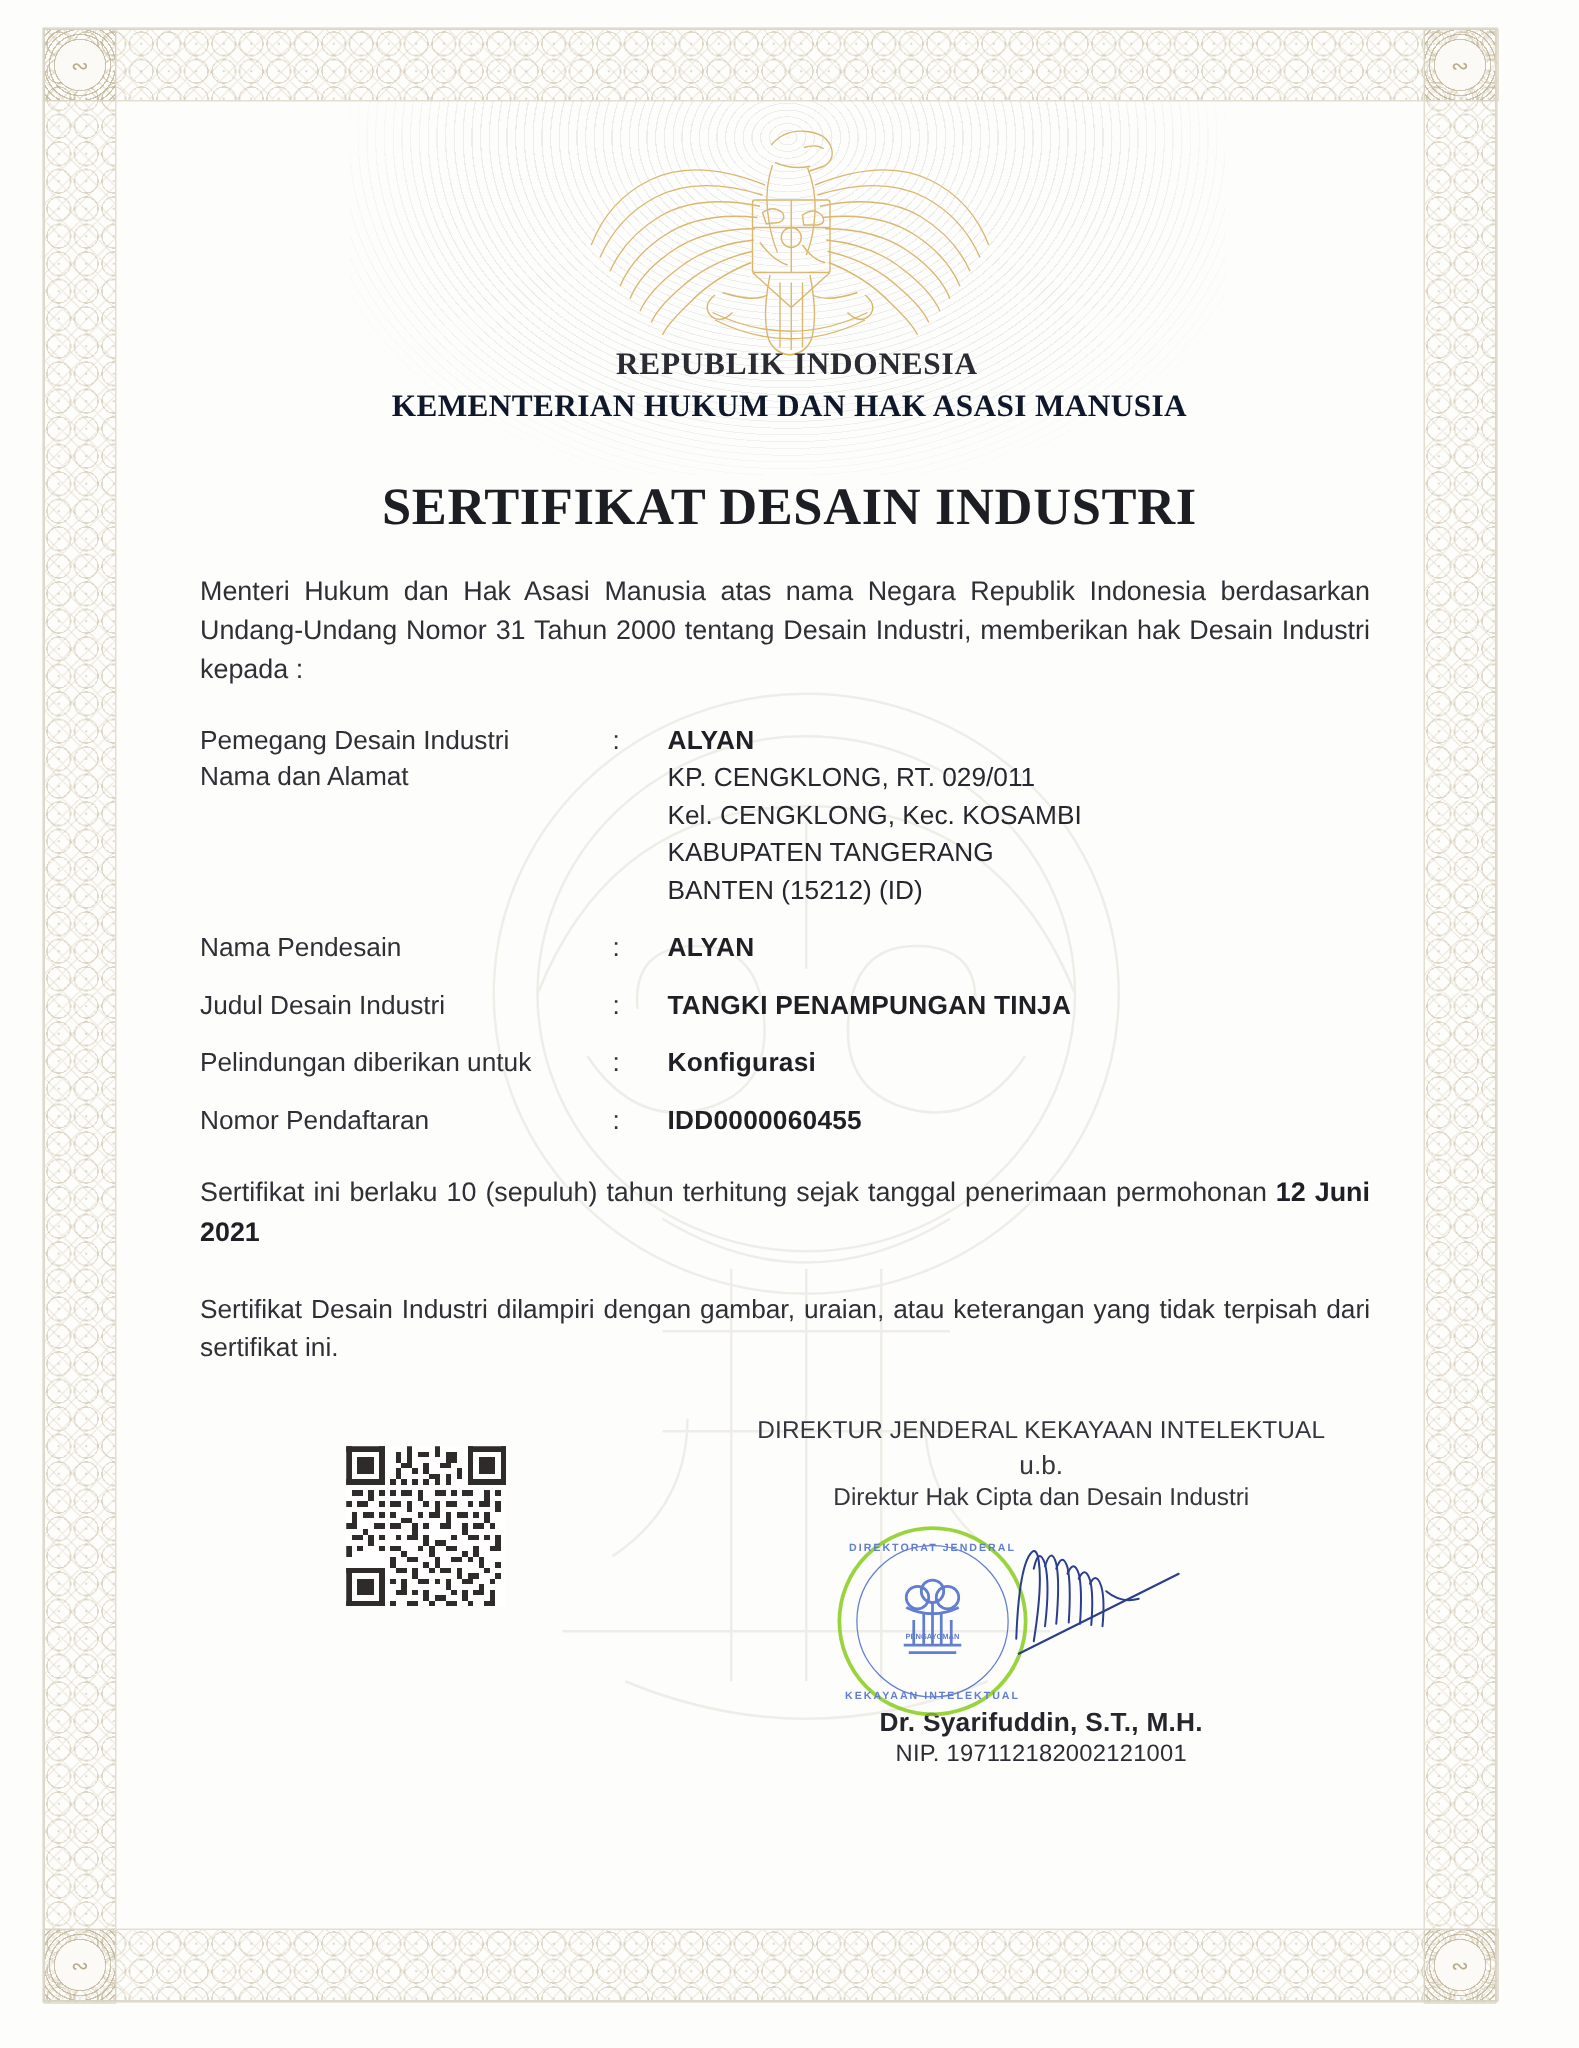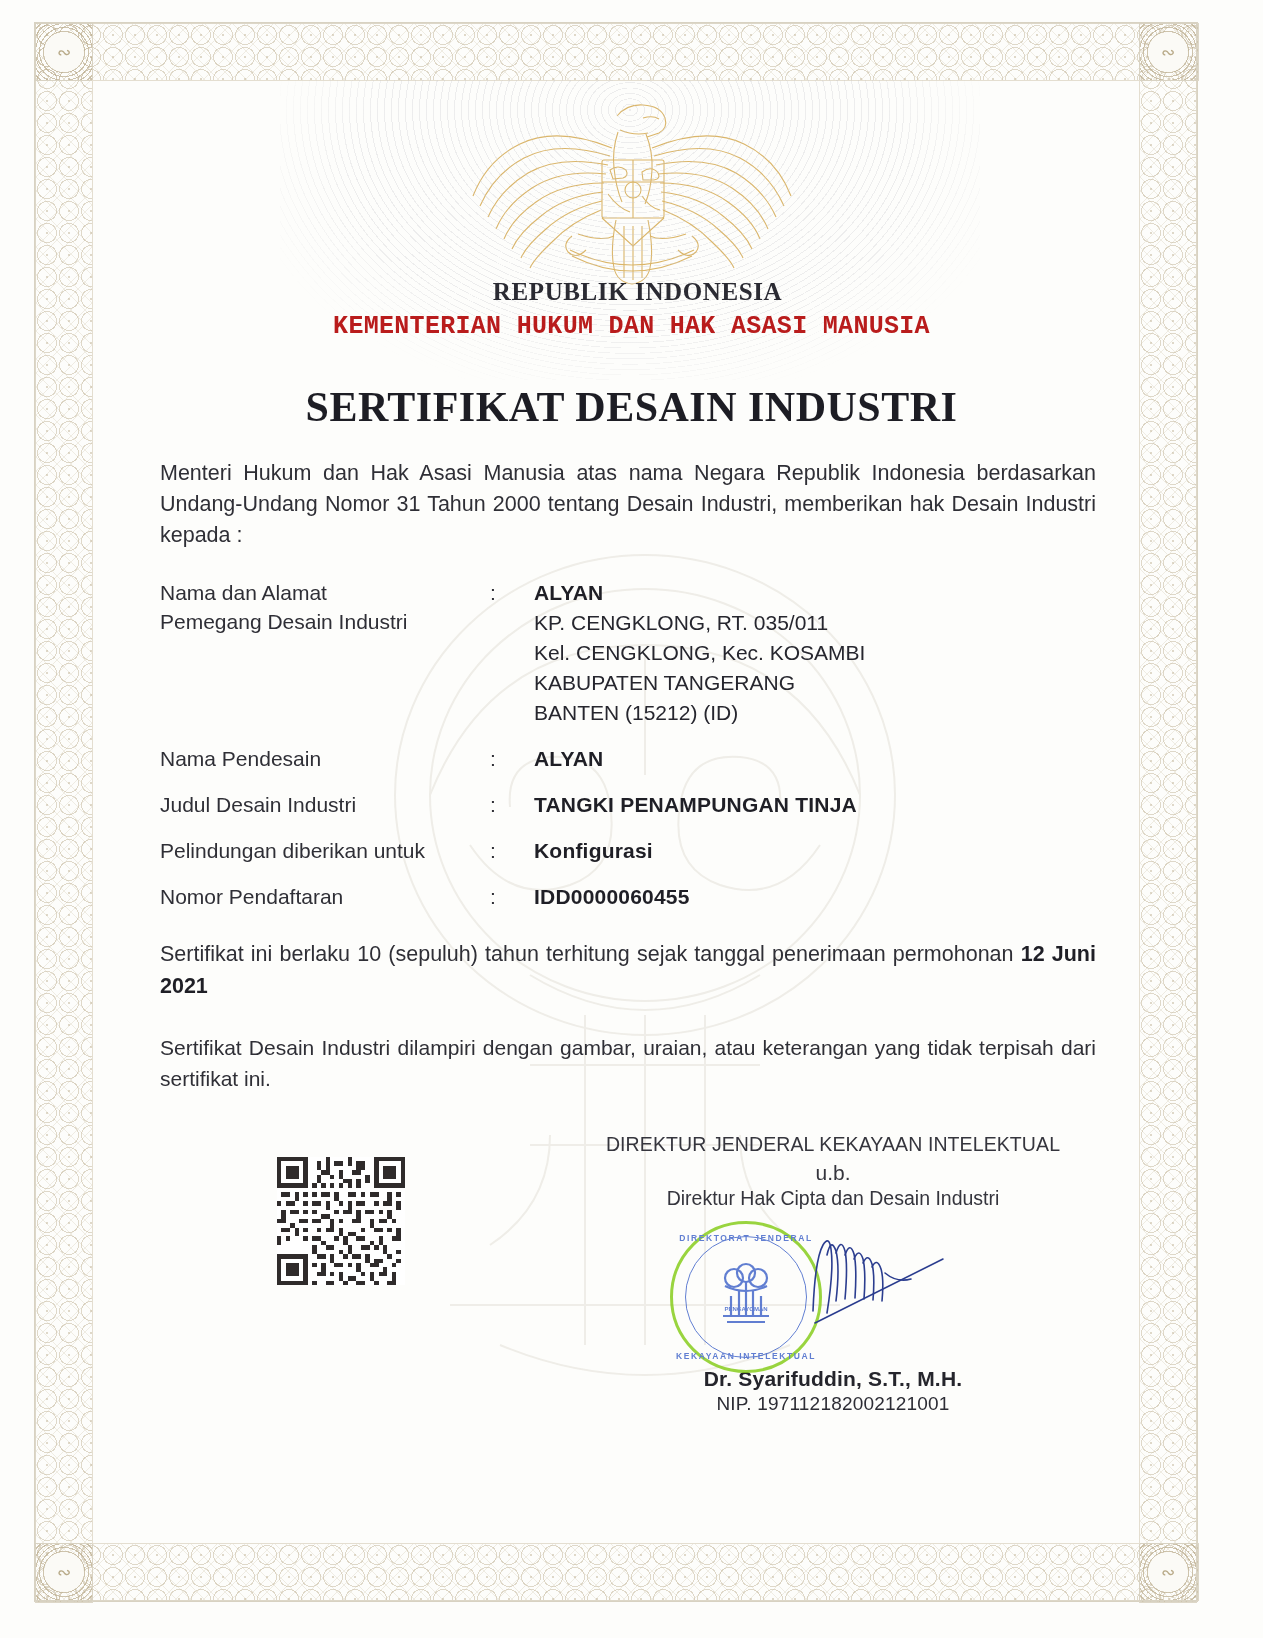--- a/index.html
+++ b/index.html
@@ -117,25 +117,25 @@
   .country-line {
     font-family: "Liberation Serif", serif;
     font-weight: bold;
     font-size: 25px;
     letter-spacing: 0.6px;
     color: #2b2b33;
     margin: 0;
     padding-left: 12px;
   }
   .ministry-line {
-    font-family: Liberation Mono, monospace;
+    font-family: Liberation Serif, serif;
     font-weight: bold;
     font-size: 25px;
     letter-spacing: 0.3px;
-    color: #b91c1c;
+    color: #0f172a;
     margin: 6px 0 0 0;
   }
   .cert-title {
     font-family: "Liberation Serif", serif;
     font-weight: bold;
     font-size: 42px;
     letter-spacing: 0.5px;
     color: #1d1d24;
     margin: 42px 0 0 0;
   }
@@ -405,27 +405,27 @@
   </div>
 
   <div class="body-area">
 
     <p class="intro-par">Menteri Hukum dan Hak Asasi Manusia atas nama Negara Republik Indonesia berdasarkan Undang-Undang Nomor 31 Tahun 2000 tentang Desain Industri, memberikan hak Desain Industri kepada :</p>
 
     <div class="fields">
 
       <div class="field-row holder-row">
         <div class="field-label">
+          <span class="holder-sub">Pemegang Desain Industri</span>
           <span class="holder-sub">Nama dan Alamat</span>
-          <span class="holder-sub">Pemegang Desain Industri</span>
         </div>
         <div class="field-colon">:</div>
         <div class="field-value">
           <div class="field-value bold">ALYAN</div>
-          <div class="addr-line">KP. CENGKLONG, RT. 035/011</div>
+          <div class="addr-line">KP. CENGKLONG, RT. 029/011</div>
           <div class="addr-line">Kel. CENGKLONG, Kec. KOSAMBI</div>
           <div class="addr-line">KABUPATEN TANGERANG</div>
           <div class="addr-line">BANTEN (15212) (ID)</div>
         </div>
       </div>
 
       <div class="spacer-sm"></div>
 
       <div class="field-row">
         <div class="field-label">Nama Pendesain</div>

